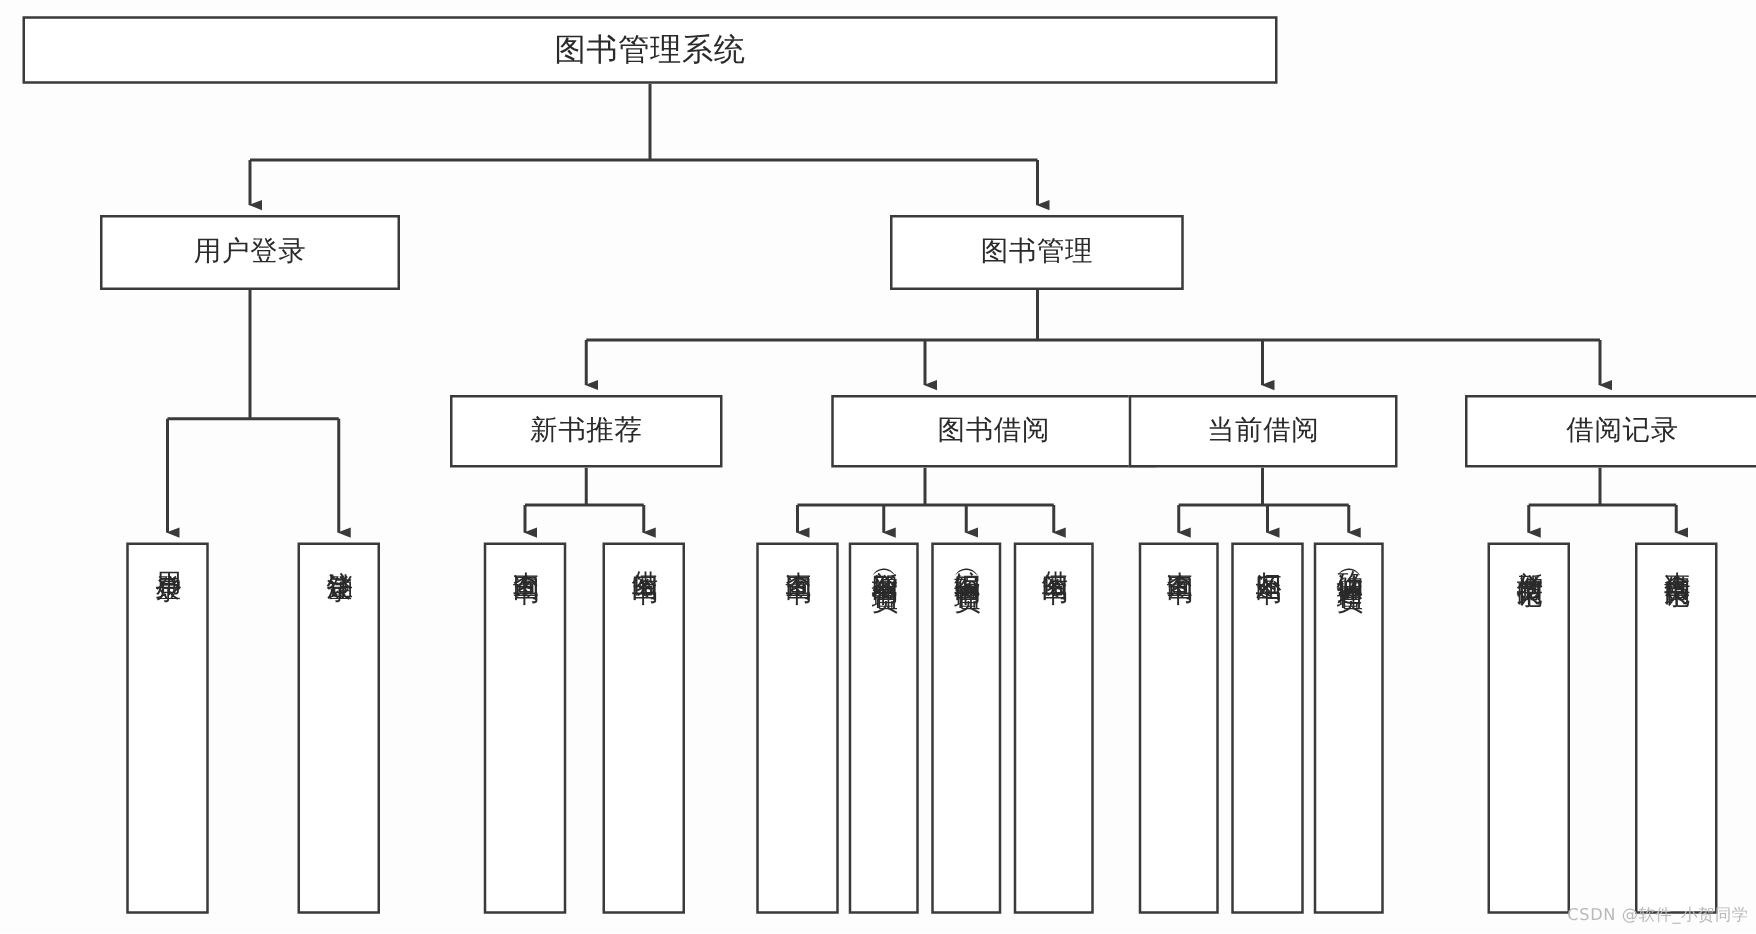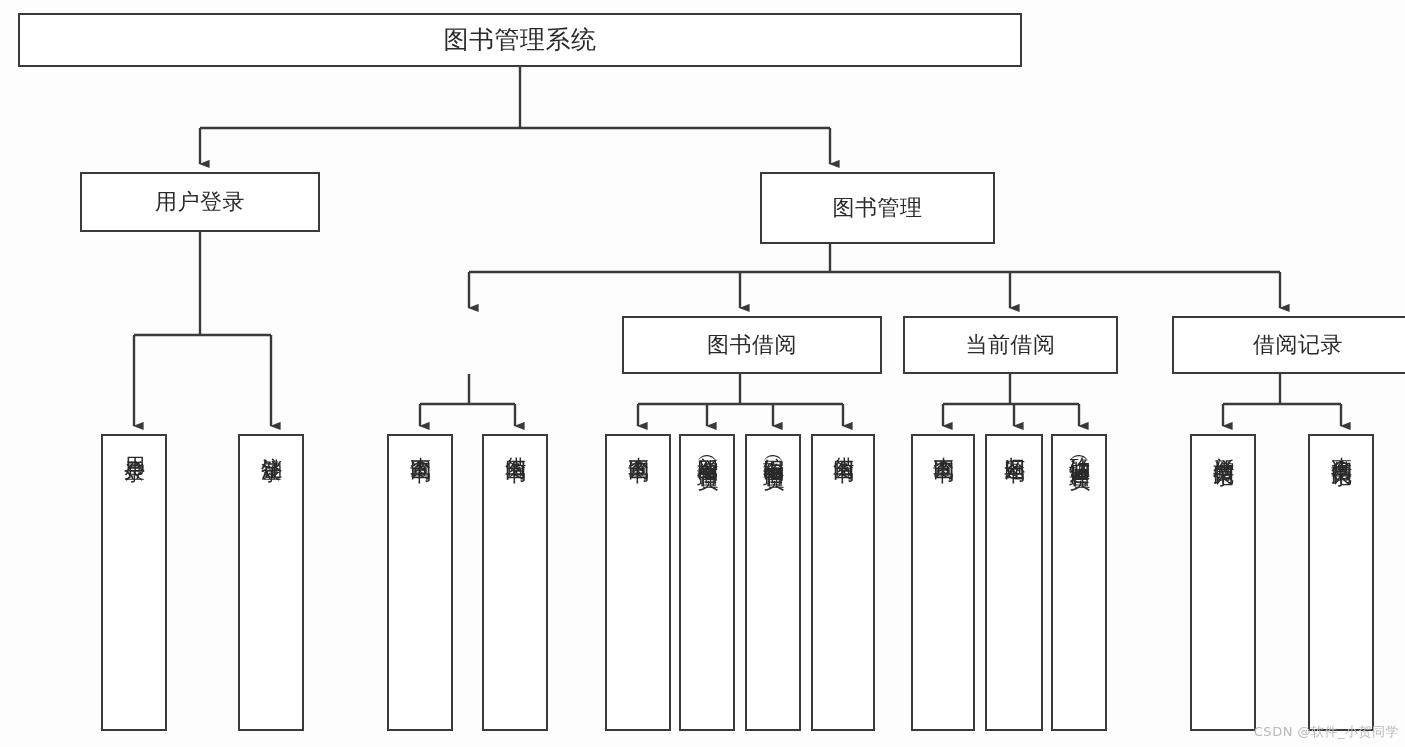--- a/index.html
+++ b/index.html
@@ -130,25 +130,28 @@
     </g>
   </svg>
 
   <div class="node node-h node-root" id="node-root" style="left: 18px; top: 13px; width: 1004px; height: 54px; border-color: rgb(58, 58, 58); background: rgb(255, 255, 255);">
     <span>图书管理系统</span>
   </div>
 
   <div class="node node-h" id="node-l2-0" style="left: 80px; top: 172px; width: 240px; height: 60px; border-color: rgb(58, 58, 58); background: rgb(255, 255, 255);">
     <span>用户登录</span>
   </div>
-  <div class="node node-h" id="node-l2-1" style="left: 712px; top: 172px; width: 235px; height: 72px; border-color: rgb(58, 58, 58); background: rgb(255, 255, 255); margin-left: 48px;">
+  <div class="node node-h" id="node-l2-1" style="left: 712px; top: 172px; width: 235px; height: 60px; border-color: rgb(58, 58, 58); background: rgb(255, 255, 255);">
     <span>图书管理</span>
   </div>
 
-  <div class="node node-h" id="node-l3-1" style="left: 622px; top: 316px; width: 260px; height: 58px; border-color: rgb(58, 58, 58); background: rgb(255, 255, 255);">
+  <div class="node node-h" id="node-l3-0" style="left: 360px; top: 316px; width: 218px; height: 58px; border-color: rgb(58, 58, 58); background: rgb(255, 255, 255);">
+    <span>新书推荐</span>
+  </div>
+  <div class="node node-h" id="node-l3-1" style="left: 665px; top: 316px; width: 260px; height: 58px; border-color: rgb(58, 58, 58); background: rgb(255, 255, 255);">
     <span>图书借阅</span>
   </div>
   <div class="node node-h" id="node-l3-2" style="left: 903px; top: 316px; width: 215px; height: 58px; border-color: rgb(58, 58, 58); background: rgb(255, 255, 255);">
     <span>当前借阅</span>
   </div>
   <div class="node node-h" id="node-l3-3" style="left: 1172px; top: 316px; width: 252px; height: 58px; border-color: rgb(58, 58, 58); background: rgb(255, 255, 255);">
     <span>借阅记录</span>
   </div>
 
   <div class="node node-v" id="node-leaf-0" style="left: 101px; top: 434px; width: 66px; height: 297px; border-color: rgb(58, 58, 58); background: rgb(255, 255, 255);">

